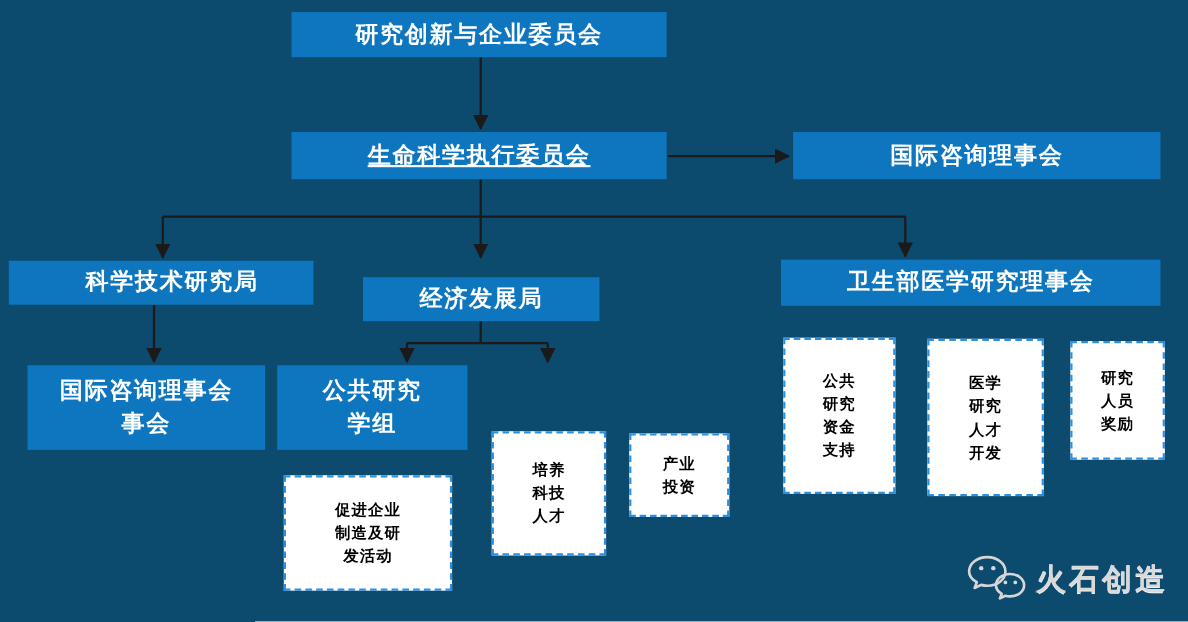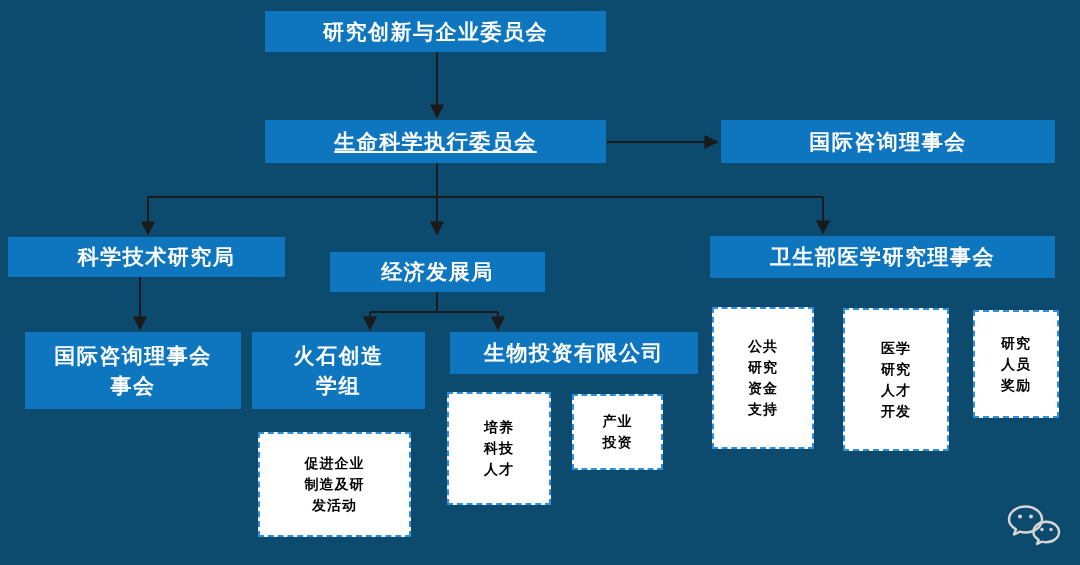--- a/index.html
+++ b/index.html
@@ -83,23 +83,22 @@
   </svg>
 
   <div class="node blue" id="n-committee">研究创新与企业委员会</div>
   <div class="node blue" id="n-lifesci">生命科学执行委员会</div>
   <div class="node blue" id="n-intl">国际咨询理事会</div>
   <div class="node blue" id="n-astar">科学技术研究局</div>
   <div class="node blue" id="n-edb">经济发展局</div>
   <div class="node blue" id="n-moh">卫生部医学研究理事会</div>
   <div class="node blue" id="n-bmrc">国际咨询理事会
 事会</div>
-  <div class="node blue" id="n-bmsg">火石创造
+  <div class="node blue" id="n-bmsg">公共研究
 学组</div>
-  <div class="node blue" id="n-bioinvest">生物投资有限公司</div>
 
   <div class="node dashed" id="n-promote">促进企业
 制造及研
 发活动</div>
   <div class="node dashed" id="n-talent">培养
 科技
 人才</div>
   <div class="node dashed" id="n-industry">产业
 投资</div>
   <div class="node dashed" id="n-funding">公共
@@ -120,15 +119,16 @@
         <path d="M36,16.5 C36,24 28.5,29.5 19.5,29.5 C17.5,29.5 15.6,29.2 13.9,28.7 L8,31.5 L10,26.3 C5.9,23.9 3,20.5 3,16.5 C3,9 10.5,3.5 19.5,3.5 C28.5,3.5 36,9 36,16.5 Z"></path>
         <path d="M53,29 C53,34.8 47.2,39.2 40.2,39.2 C38.7,39.2 37.2,39 35.9,38.6 L31,41 L32.7,36.8 C29.5,34.9 27.4,32.2 27.4,29 C27.4,23.2 33.2,18.8 40.2,18.8 C47.2,18.8 53,23.2 53,29 Z"></path>
       </g>
       <g fill="#D6D6D6">
         <circle cx="14" cy="13.5" r="2"></circle>
         <circle cx="25" cy="13.5" r="2"></circle>
         <circle cx="36" cy="26.5" r="1.7"></circle>
         <circle cx="45" cy="26.5" r="1.7"></circle>
       </g>
     </svg>
+    <span class="brand">火石创造</span>
   </div>
 
 </div>
 
 </body></html>

